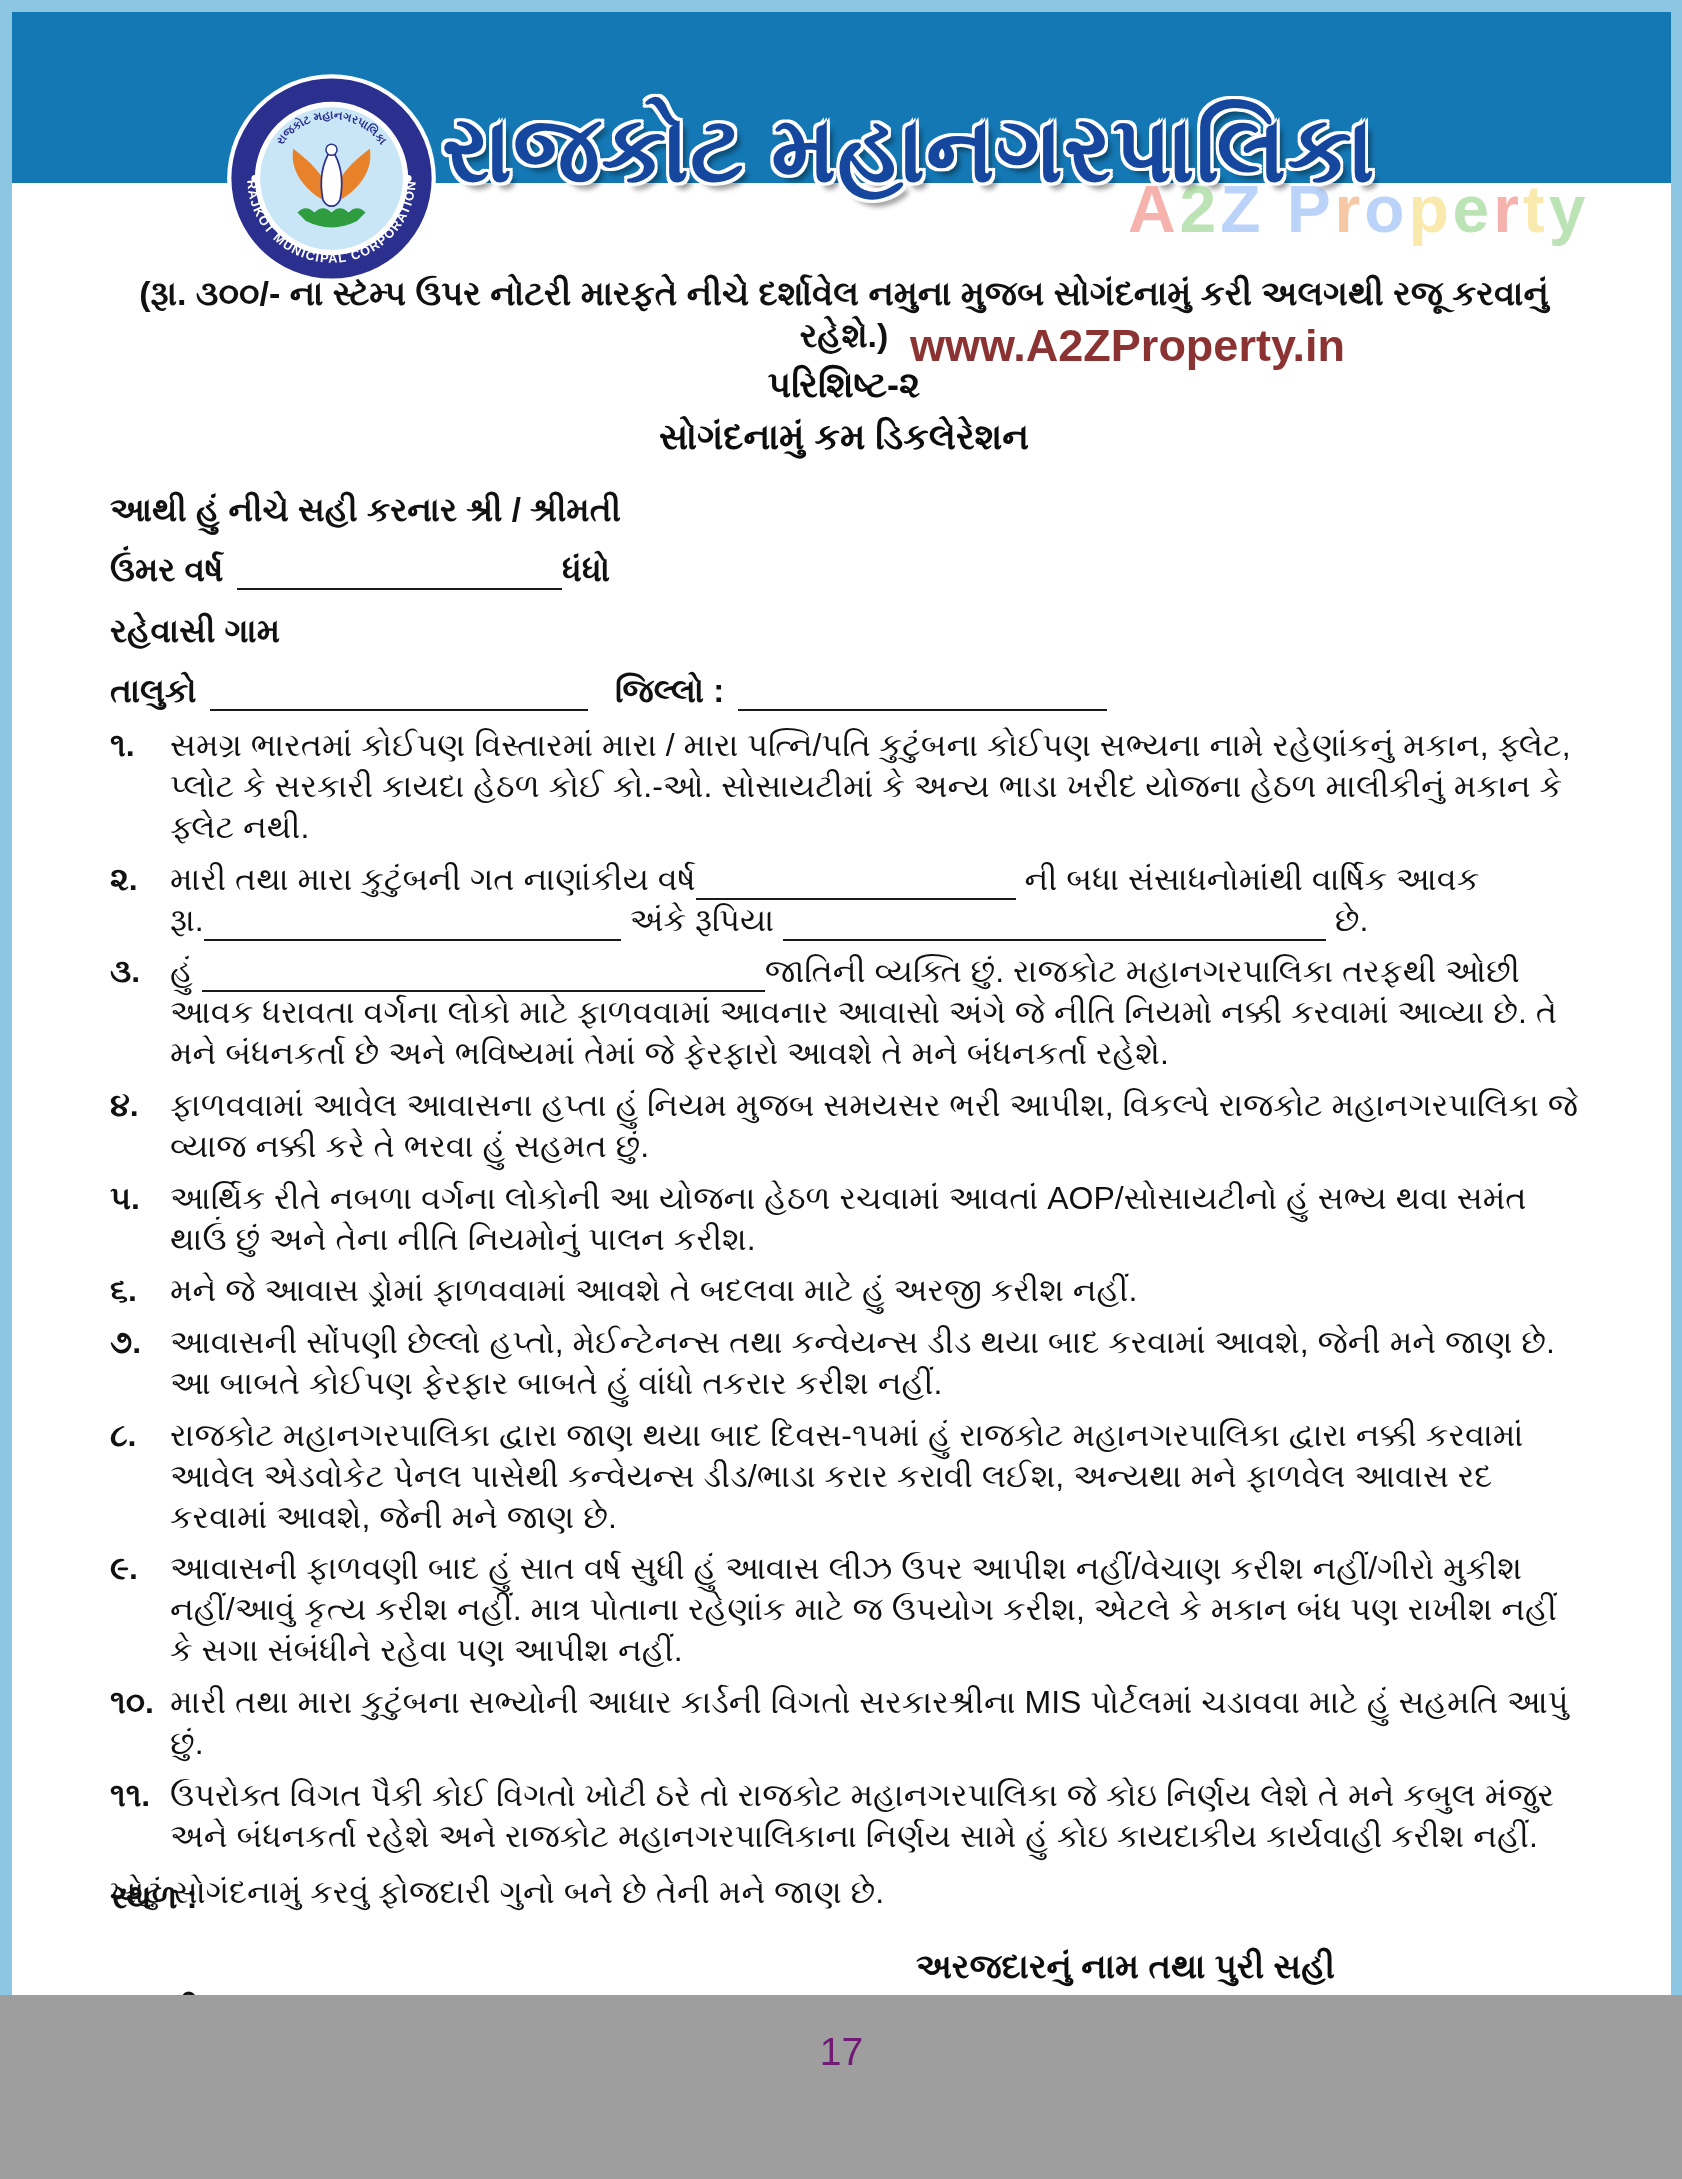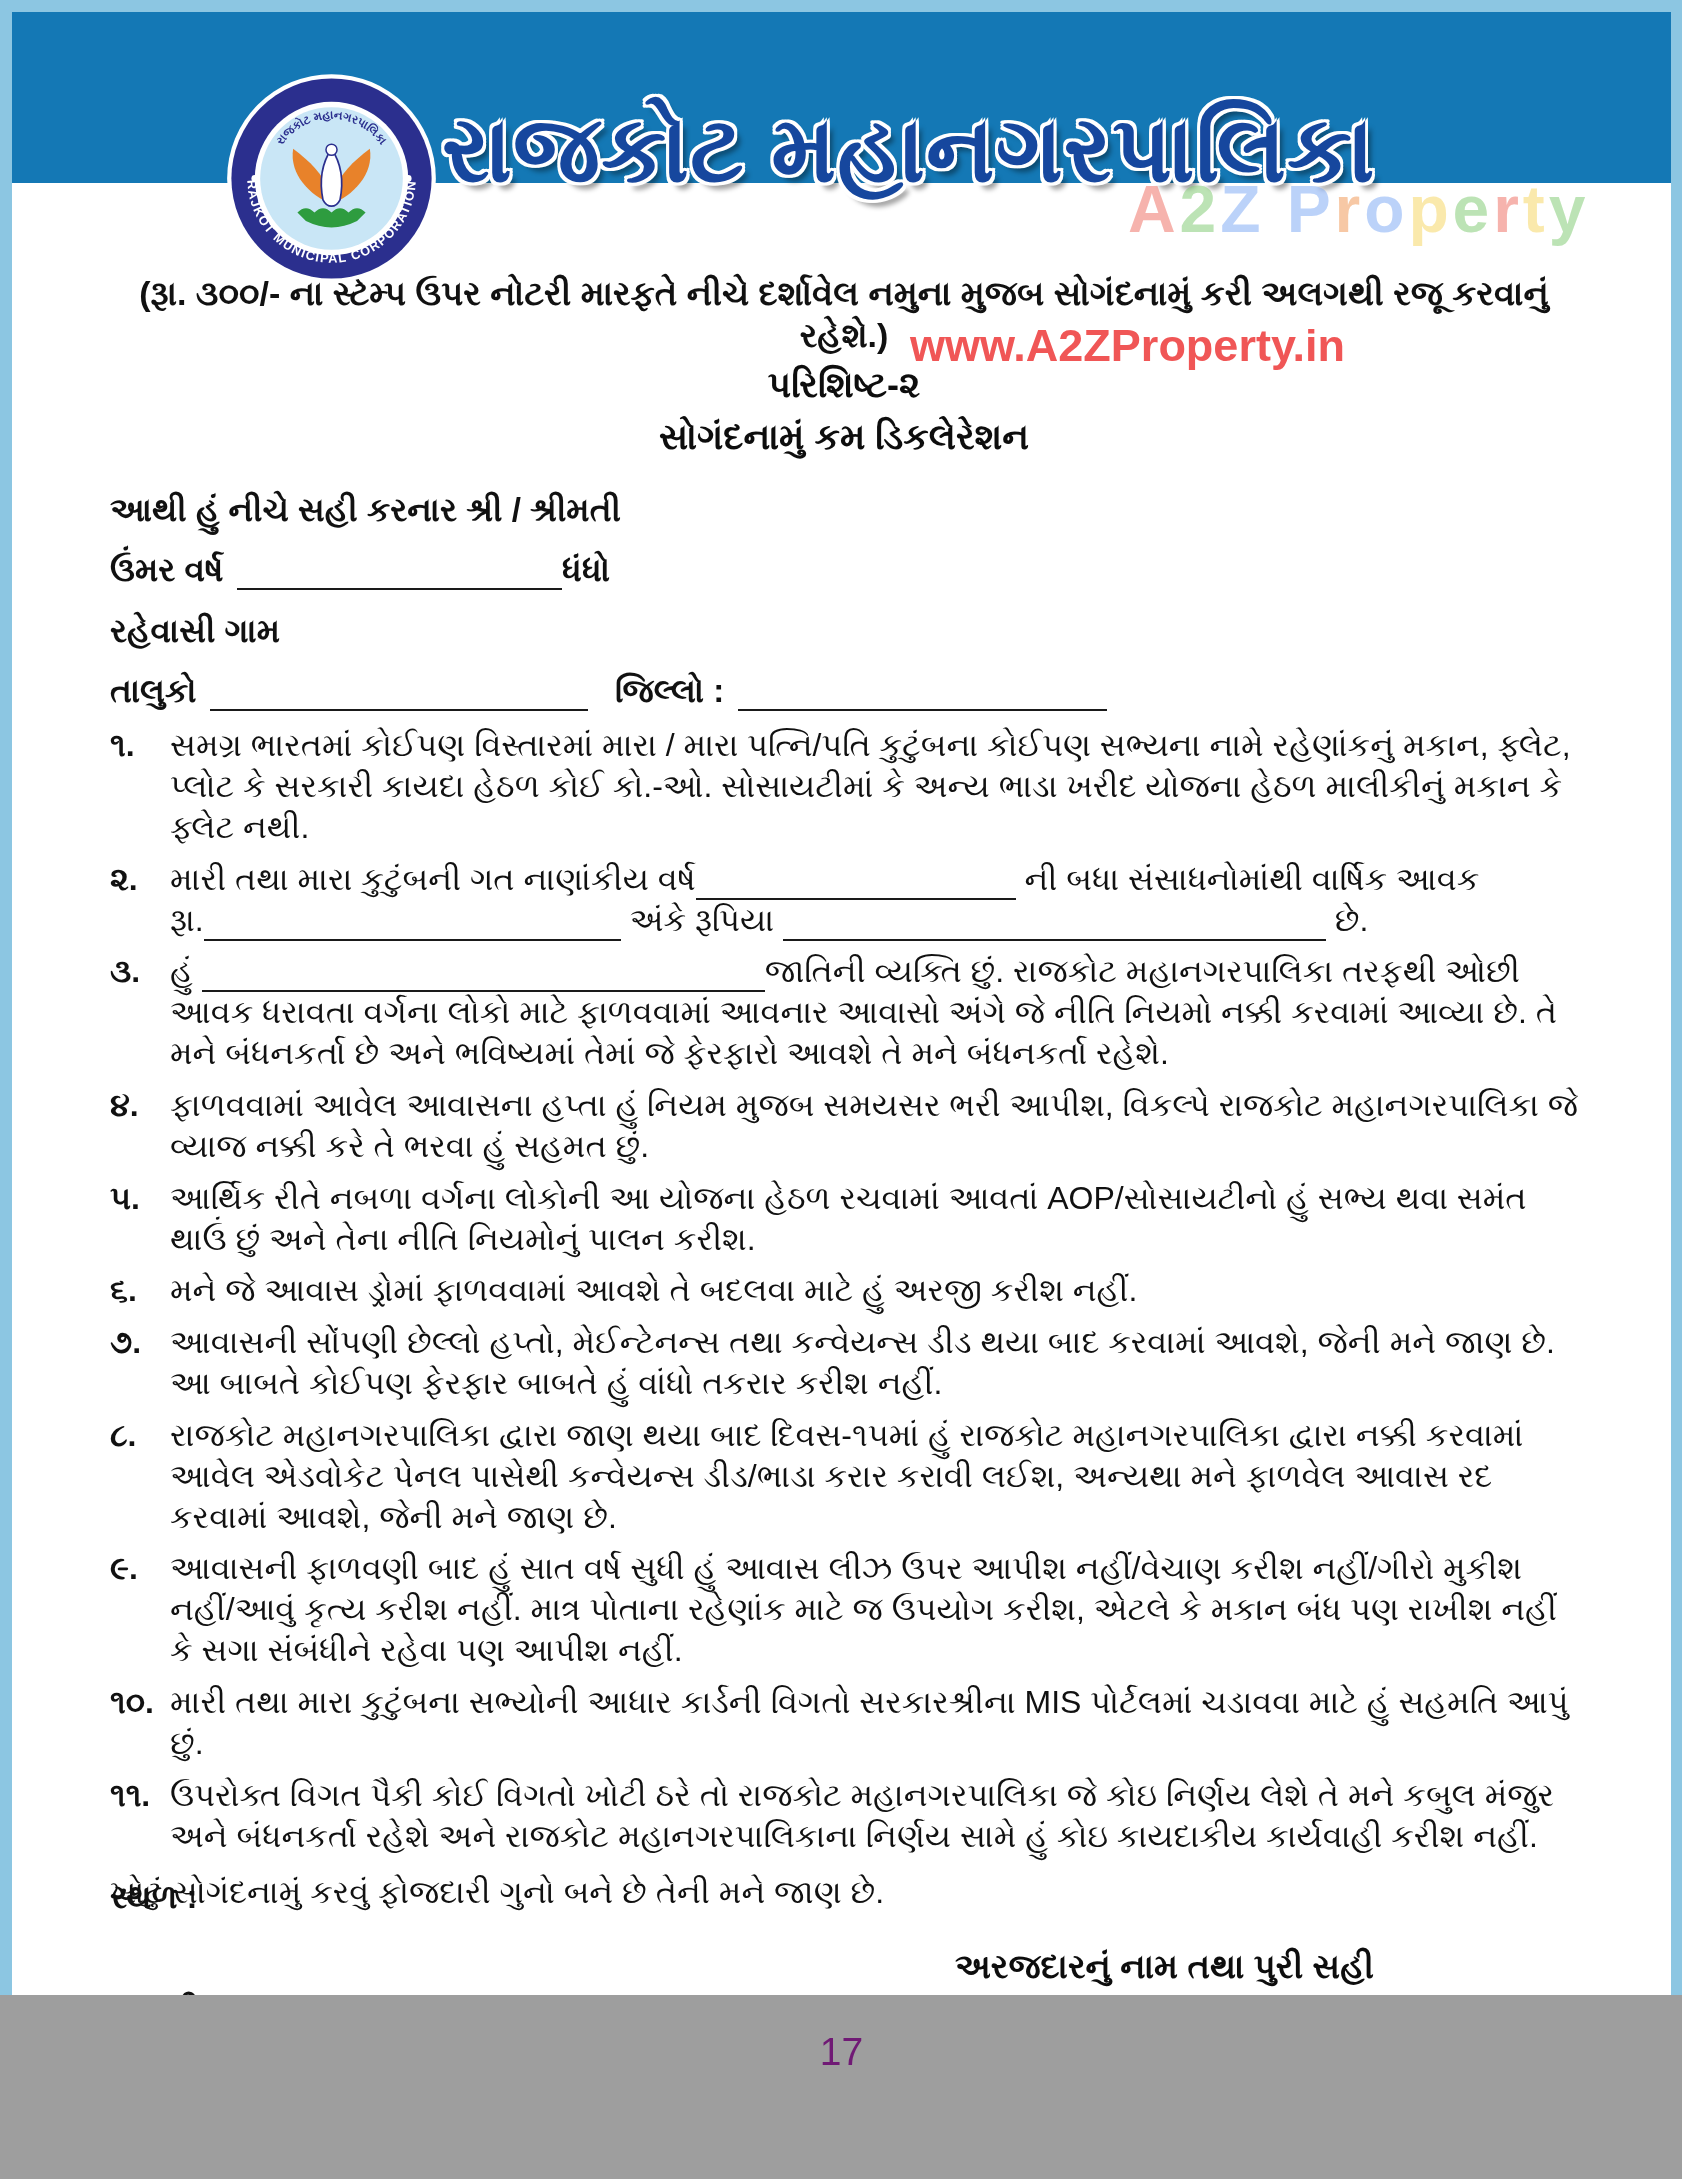--- a/index.html
+++ b/index.html
@@ -18,21 +18,21 @@
   .org{position:absolute;left:442px;top:97px;z-index:6;margin:0;white-space:nowrap;
        font-size:92px;font-weight:bold;color:#16479e;letter-spacing:1px;
        text-shadow:-2.9px -2.9px 0 #fff,2.9px -2.9px 0 #fff,-2.9px 2.9px 0 #fff,2.9px 2.9px 0 #fff,
                    0 -2.9px 0 #fff,0 2.9px 0 #fff,-2.9px 0 0 #fff,2.9px 0 0 #fff,
                    5.8px 6.8px 4.9px rgba(0,0,0,.38);}
 
   
   .wm-brand{position:absolute;left:1128px;top:171px;z-index:7;font-size:66px;font-weight:bold;
             letter-spacing:3.9px;opacity:.5;white-space:nowrap;}
   .wm-url{position:absolute;left:910px;top:320px;z-index:7;font-size:45px;font-weight:bold;
-          color:#ef4444;opacity:.9;white-space:nowrap;}
+          color:#7f1d1d;opacity:.9;white-space:nowrap;}
 
   
   .content{position:absolute;left:110px;right:105px;top:272px;z-index:2;color:#111;
            font-size:32px;line-height:41px;font-weight:500;}
   .note{margin:0;text-align:center;font-weight:600;font-size:34px;line-height:42px;}
   .h-appendix,.h-doctitle{margin:5.8px 0 0;text-align:center;font-size:36px;line-height:46px;
            font-weight:bold;text-decoration-thickness:2.9px;
            text-underline-offset:5.8px;color:#0d0d0d;}
   .form-rows{margin-top:23px;padding-right:85px;}
   .frow{display:flex;align-items:flex-end;height:47px;margin-bottom:13.6px;
@@ -47,21 +47,21 @@
   #items-list{list-style:none;margin:11.6px 0 0;padding:0;}
   #items-list li{display:flex;margin-bottom:10.7px;}
   #items-list .num{width:60px;flex:none;font-weight:600;}
   #items-list .itxt{flex:1;}
   .itxt .blank{height:1em;vertical-align:bottom;border-bottom-width:2.4px;}
 
   .closing{margin:15.5px 0 0;}
   .abs-lbl{position:absolute;left:110px;z-index:2;font-size:33px;font-weight:600;color:#111;margin:0;}
   .place{top:1878px;}
   .date{top:1991px;margin-left:33px;}
-  .signature{position:absolute;left:955px;top:1947px;z-index:4;margin:0;
+  .signature{position:absolute;left:916px;top:1947px;z-index:4;margin:0;
              font-size:34px;font-weight:bold;color:#0d0d0d;white-space:nowrap;}
 
   
   .footer{position:absolute;left:0;right:0;bottom:0;height:184px;background:#9e9e9e;z-index:8;}
   .pagenum{display:block;text-align:center;margin-top:35px;font-size:39px;color:#701a75;}
 </style>
 </head>
 <body>
 
 <div class="page">

